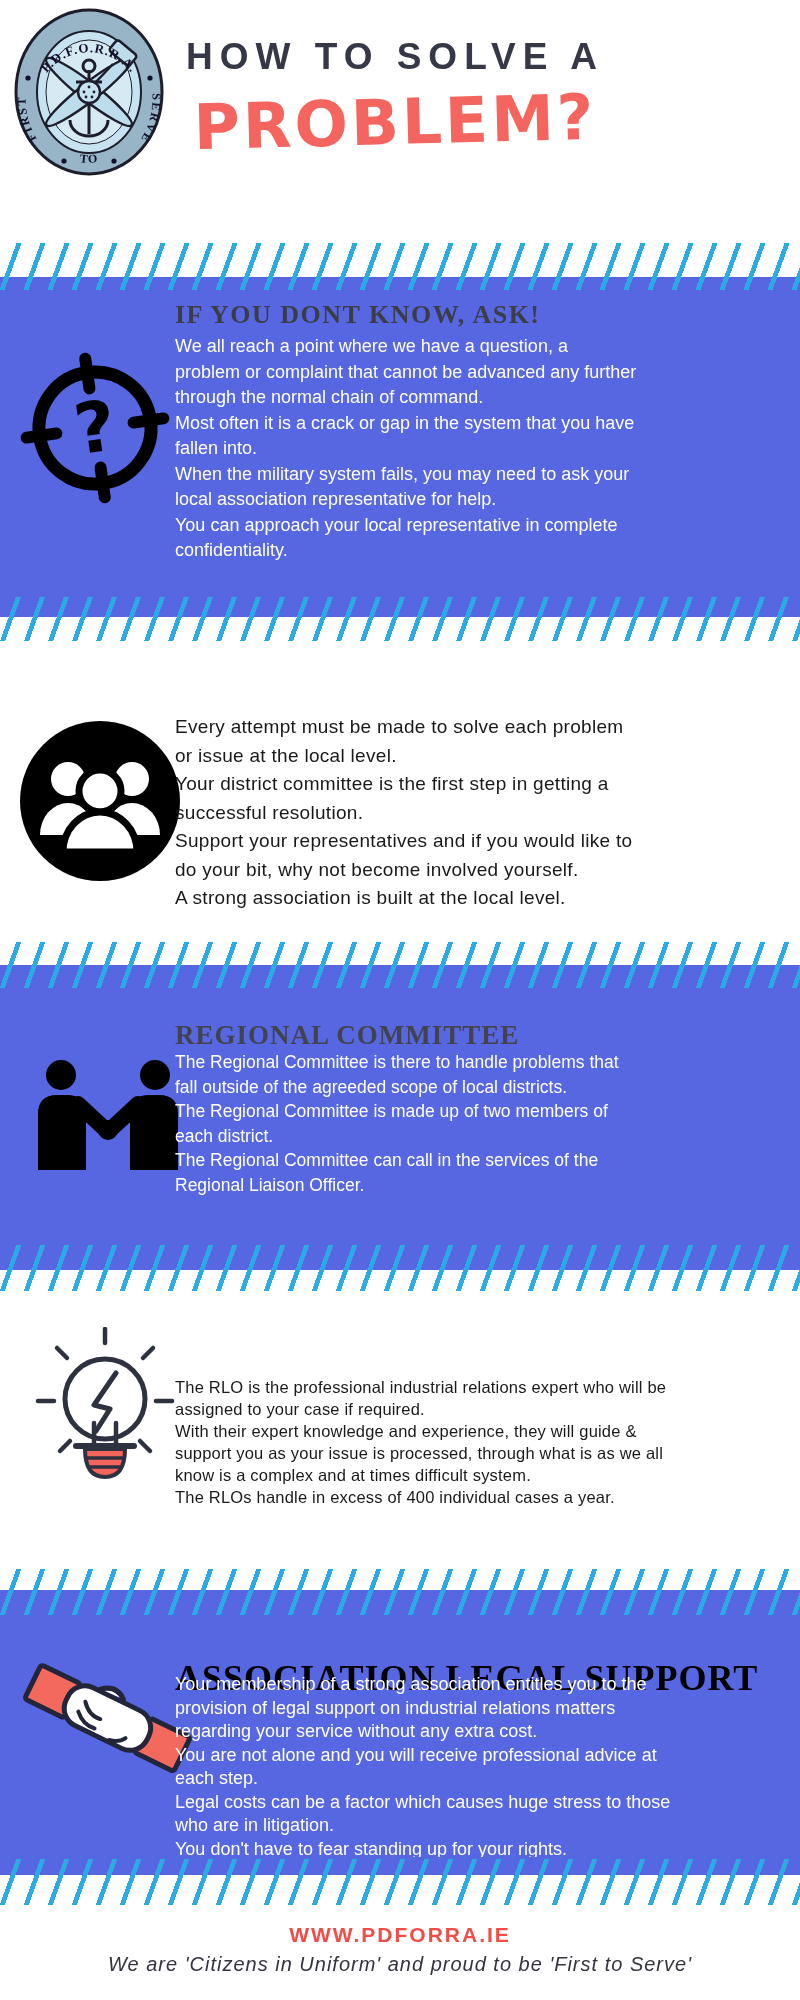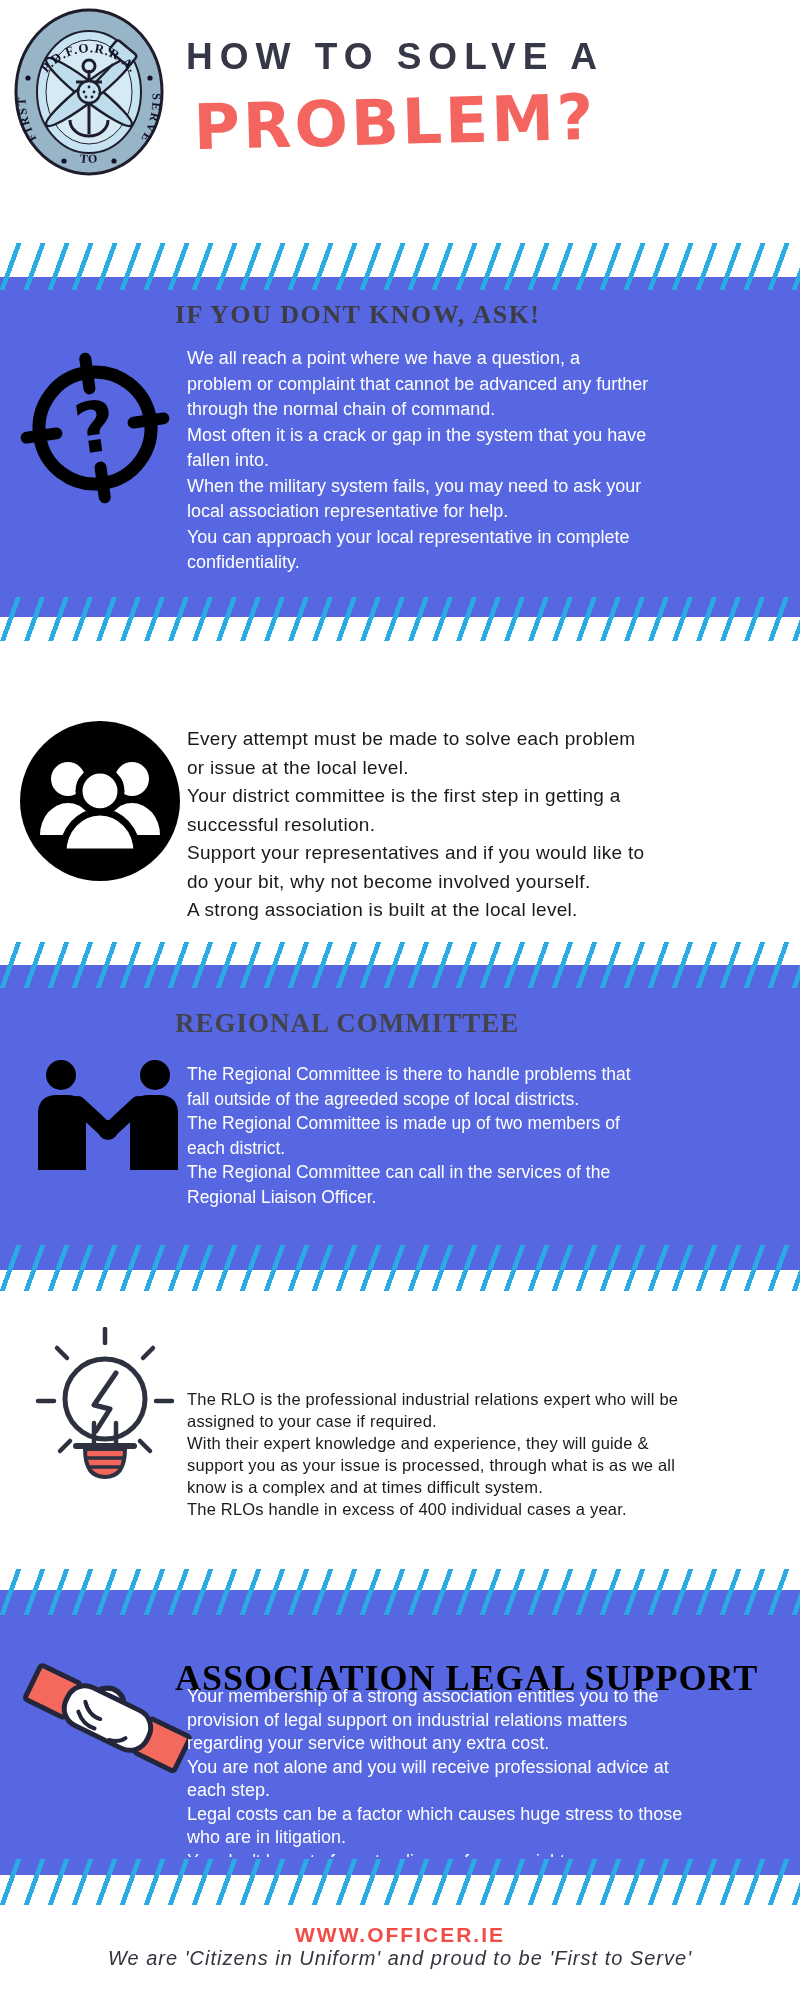--- a/index.html
+++ b/index.html
@@ -40,44 +40,44 @@
   }
   
   .band{position:relative;}
   .band.blue{background:var(--blue);}
   .band h2{
     position:absolute;left:175px;margin:0;
     font-weight:bold;color:var(--ink);
     font-family:Liberation Serif, serif;
   }
   .band .body{
-    position:absolute;left:175px;margin:12px;
+    position:absolute;left:175px;margin:0;
     white-space:pre-line;
   }
   .band.blue .body{color:#fff;}
   .icon{position:absolute;}
   
   .sec-ask h2{top:8px;font-size:26px;letter-spacing:1.5px;color:#3C3D44;}
   .sec-ask .body{top:42px;width:462px;font-size:18px;line-height:1.42;}
   .sec-district h2{top:25px;font-size:29px;letter-spacing:2px;color:#38393E;}
   .sec-district .body{top:70px;width:470px;font-size:19px;line-height:1.5;color:#191919;letter-spacing:.3px;}
-  .sec-regional h2{top:18px;font-size:27px;letter-spacing:1px;color:#42434C;text-align:right;}
+  .sec-regional h2{top:30px;font-size:27px;letter-spacing:1px;color:#42434C;text-align:right;}
   .sec-regional .body{top:60px;width:462px;font-size:17.5px;line-height:1.4;}
   .sec-rlo h2{top:40px;font-size:29px;letter-spacing:1px;color:#3B3C48;}
   .sec-rlo .body{top:84px;width:500px;font-size:16.5px;line-height:1.33;color:#1A1A1A;letter-spacing:.2px;}
   .sec-legal h2{top:40px;font-size:36px;letter-spacing:1px;color:#000000;}
   .sec-legal .body{top:56px;width:498px;font-size:18px;line-height:1.31;}
   
   .footer{position:relative;height:93px;background:#fff;text-align:center;}
   .website{
     display:inline-block;margin-top:16px;font-size:21px;font-weight:bold;
     letter-spacing:2px;color:var(--footer-red);text-decoration:none;
   }
   .tagline{
-    font-size:20px;font-style:italic;color:#33343E;
+    margin-top:6px;font-size:20px;font-style:italic;color:#33343E;
     letter-spacing:1px;font-family:"Liberation Sans",sans-serif;
   }
 </style>
 </head>
 <body>
 
 <div class="infographic">
 
   <div class="header">
     <div class="logo">
@@ -269,17 +269,17 @@
 You are not alone and you will receive professional advice at each step.
 Legal costs can be a factor which causes huge stress to those who are in litigation.
 You don't have to fear standing up for your rights.</p>
   </section>
 
   <div class="divider" style="height:50px;--a:var(--blue);--b:#fff;--split:36%">
     <div class="stripes"></div>
   </div>
 
   <div class="footer">
-    <a class="website" href="#">WWW.OFFICER.IE</a>
+    <a class="website" href="#">WWW.PDFORRA.IE</a>
     <div class="tagline">We are 'Citizens in Uniform' and proud to be 'First to Serve'</div>
   </div>
 
 </div>
 
 </body></html>

